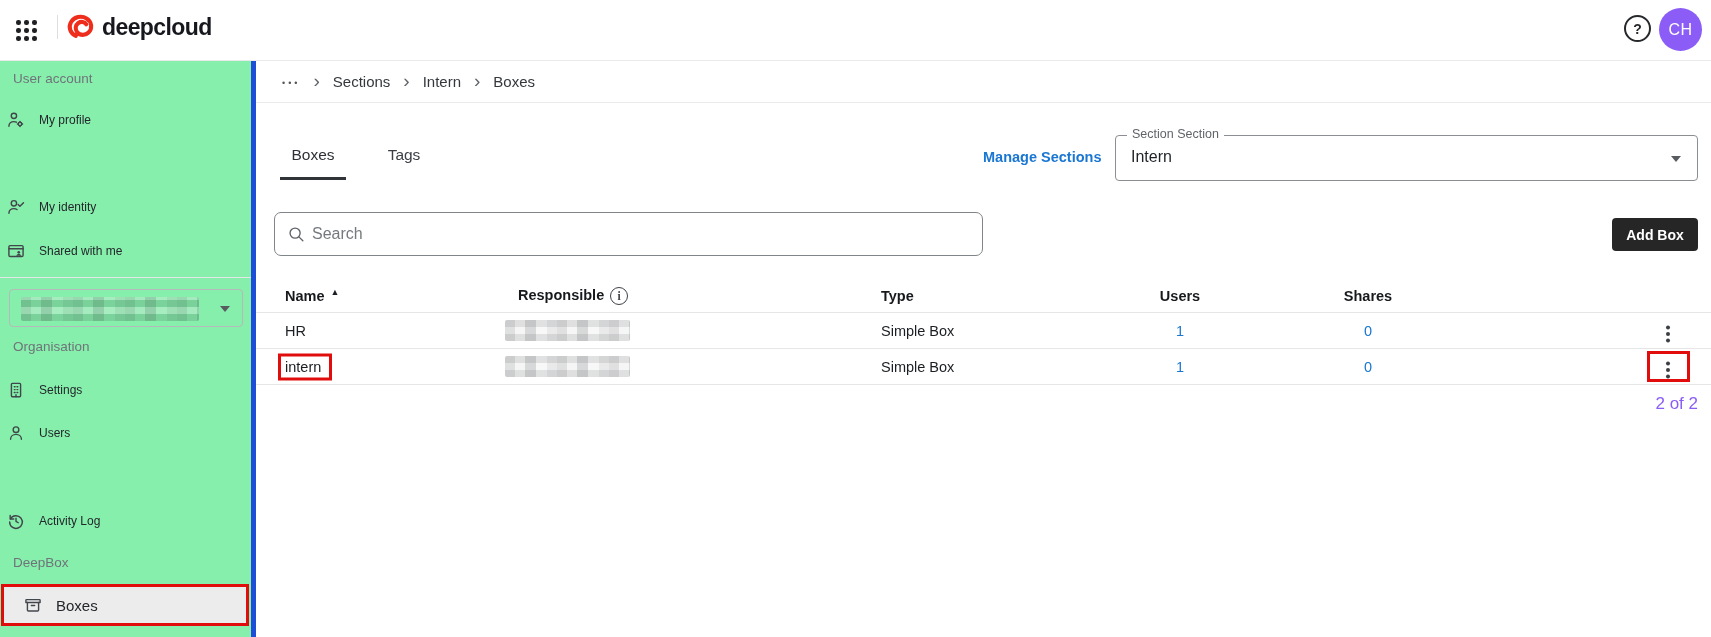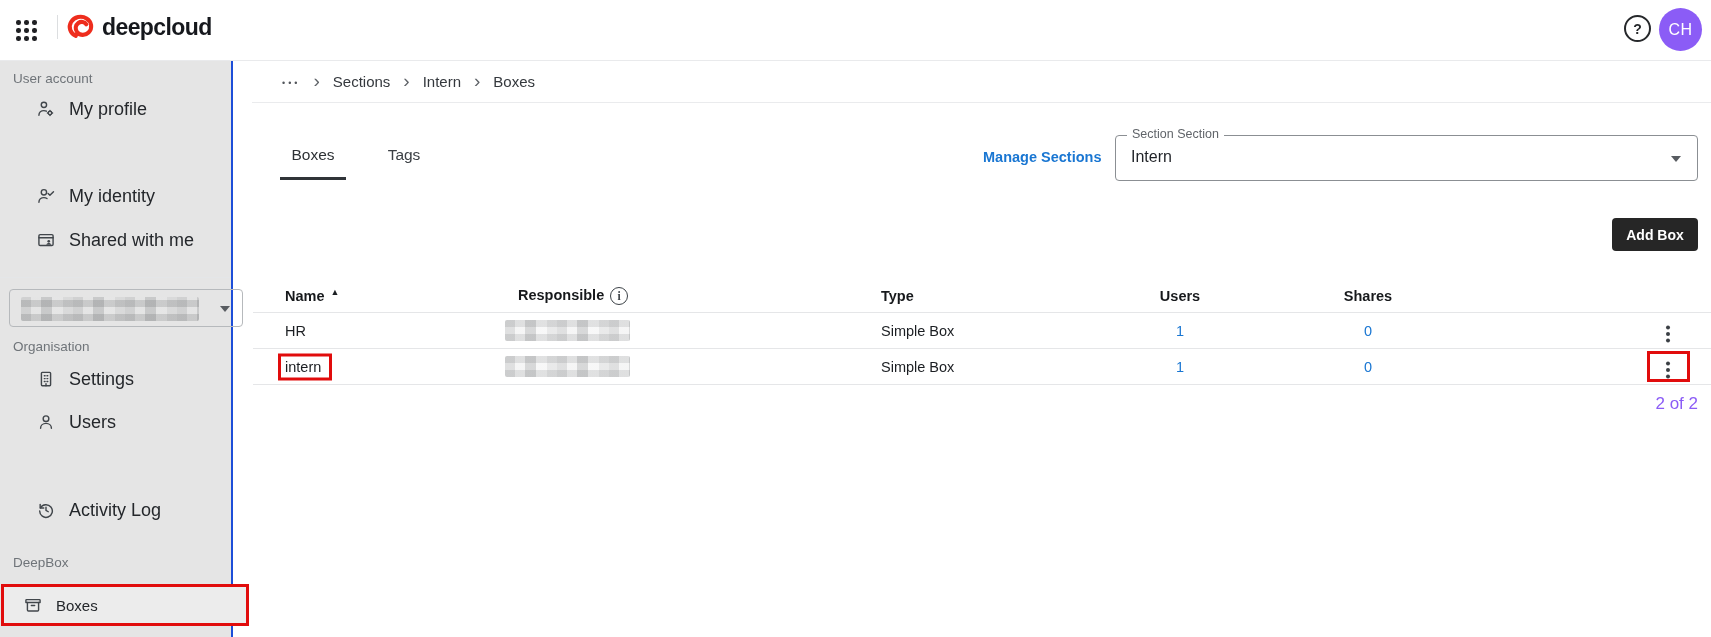--- a/index.html
+++ b/index.html
@@ -16,24 +16,24 @@
                 0 16px 0 #202124, 8px 16px 0 #202124, 16px 16px 0 #202124; }
   .brand-sep { position:absolute; left:57px; top:15px; width:1px; height:24px; background:#dcdee0; }
   .logo { position:absolute; left:64px; top:9px; width:34px; height:34px; }
   .brand-name { position:absolute; left:102px; top:14px; font-size:23px; font-weight:700; letter-spacing:-0.6px; color:#16181d; }
   .help-btn { position:absolute; left:1624px; top:15px; width:27px; height:27px; border:2px solid #26282b; border-radius:50%;
     display:flex; align-items:center; justify-content:center; font-size:14px; font-weight:700; color:#26282b; cursor:pointer; }
   .avatar { position:absolute; left:1659px; top:8px; width:43px; height:43px; border-radius:50%; background:#8b5cf6; color:#fff;
     display:flex; align-items:center; justify-content:center; font-size:16px; letter-spacing:.5px; cursor:pointer; }
 
   
-  .sidebar { position:absolute; top:61px; left:0; width:233px; height:576px; background:#e5e5e5; border-right:2px solid #1d4ed8; z-index:4; }
+  .sidebar { position:absolute; top:61px; left:0; width:256px; height:576px; background:#86efac; border-right:5px solid #1d4ed8; z-index:4; }
   .side-label { position:absolute; left:13px; font-size:13.5px; color:#6f7479; }
-  .side-item { position:absolute; left:0; width:100%; height:42px; display:flex; align-items:flex-start; padding-left:36px; gap:13px;
-    font-size:18px; color:#24272b; cursor:pointer; }
+  .side-item { position:absolute; left:0; width:100%; height:42px; display:flex; align-items:center; padding-left:6px; gap:13px;
+    font-size:12px; color:#24272b; cursor:pointer; }
   .side-item svg { flex:0 0 auto; }
   .side-div { position:absolute; left:0; width:100%; height:1px; background:#e4e6e8; }
   .side-select { position:absolute; left:9px; top:228px; width:234px; height:38px; border:1px solid #b6b9bc; border-radius:4px; cursor:pointer; }
   .side-select .redacted { position:absolute; left:11px; top:7px; width:178px; height:24px; }
   .caret { width:0; height:0; border-left:5.5px solid transparent; border-right:5.5px solid transparent; border-top:6.5px solid #585c61; }
   .side-select .caret { position:absolute; right:12px; top:16px; }
   .boxes-item { position:absolute; left:1px; top:523px; width:248px; height:42px; background:#ececec;
     border:3px solid #e10c0c; display:flex; align-items:center; padding-left:19px; gap:13px; font-size:15px; color:#24272b; cursor:pointer; }
 
   
@@ -207,20 +207,27 @@
   <div class="tab tab-tags">Tags</div>
   <div class="tab-underline"></div>
 
   <div class="manage-link">Manage Sections</div>
   <div class="select-field">
     <span class="select-label">Section Section</span>
     <span class="select-value">Intern</span>
     <span class="caret"></span>
   </div>
 
+  <div class="search-field">
+    <svg width="18" height="18" viewBox="0 0 20 20" fill="none">
+      <circle cx="9" cy="9" r="5.6" stroke="#5f6368" stroke-width="1.5"></circle>
+        <path d="M13.2 13.2 17.6 17.6" stroke="#5f6368" stroke-width="1.5" stroke-linecap="round"></path>
+    </svg>
+    <input type="text" placeholder="Search" style="">
+  </div>
   <button class="add-btn">Add Box</button>
 
   <div class="thead">
     <div class="cell c-name">
       <span>Name</span>
         <span class="sort-arrow">▲</span>
     </div>
     <div class="cell c-resp">
       <span>Responsible</span>
         <span class="info-icon">i</span>

